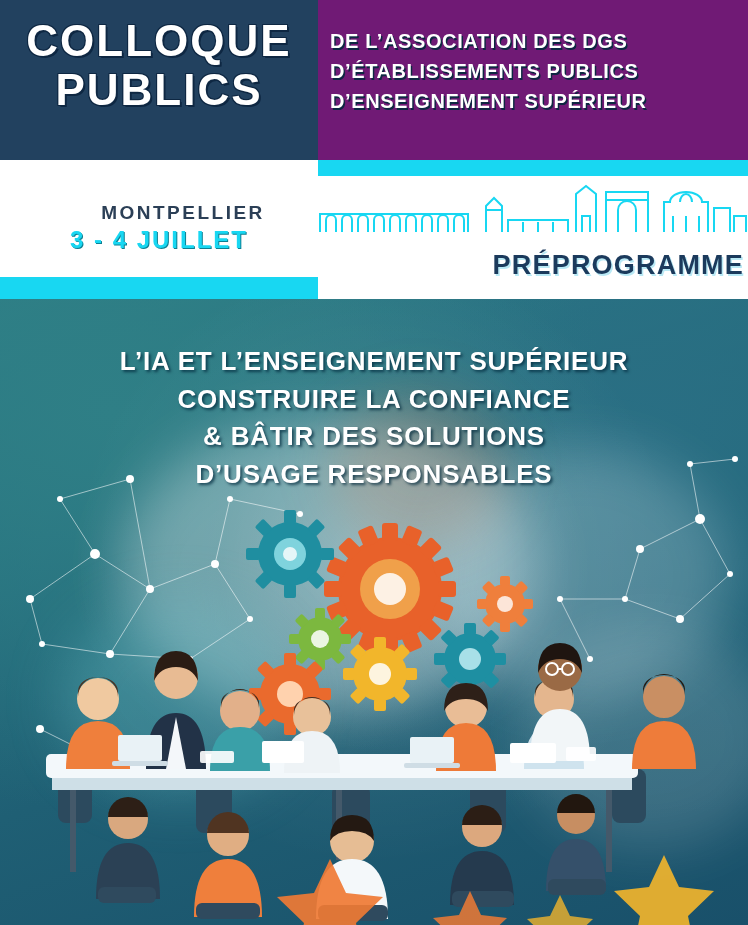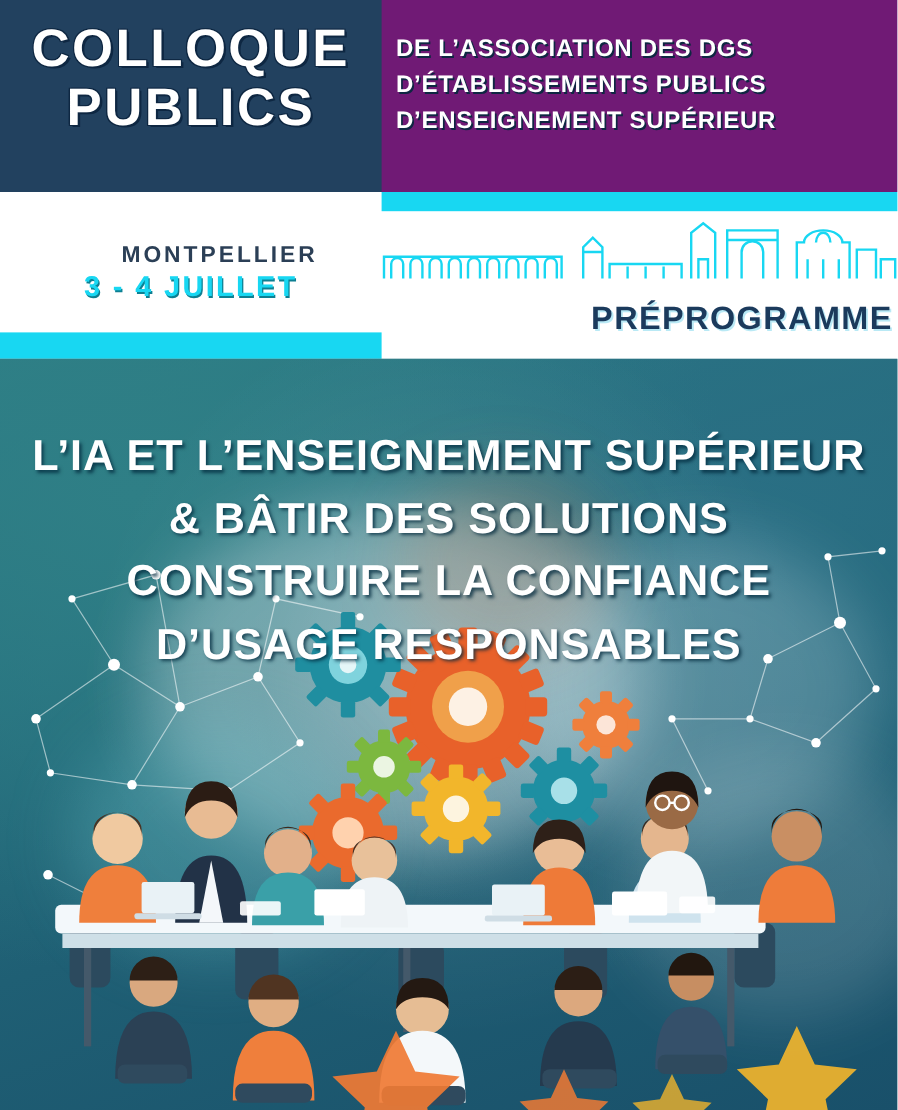--- a/index.html
+++ b/index.html
@@ -107,25 +107,25 @@
   .b5 { left:520px; top:330px; width:260px; height:220px; background:rgba(255,255,255,0.14); }
 
   
   .net { position:absolute; left:0; top:0; width:748px; height:626px; }
 
   
   .gears { position:absolute; left:215px; top:210px; width:330px; height:250px; }
 
   
   .hero-title {
-    position:absolute; left:0; top:55px; width:748px;
+    position:absolute; left:0; top:44px; width:748px;
     text-align:center;
     color:#ffffff;
     font-weight:bold;
-    font-size:36px;
+    font-size:26px;
     line-height:1.45;
     letter-spacing:0.8px;
     text-shadow: 2px 2px 3px rgba(0,40,60,0.75);
     z-index:6;
   }
   .hero-title .ln { display:block; }
 </style>
 </head>
 <body>
 
@@ -483,19 +483,19 @@
       <g>
         <path d="M330,560 l16,34 l37,4 l-27,26 l7,37 l-33,-18 l-33,18 l7,-37 l-27,-26 l37,-4 z" fill="#ef7a34" opacity="0.92"></path>
         <path d="M664,556 l15,32 l35,4 l-26,25 l7,35 l-31,-17 l-31,17 l7,-35 l-26,-25 l35,-4 z" fill="#f0b42c" opacity="0.92"></path>
         <path d="M470,592 l11,24 l26,3 l-19,18 l5,26 l-23,-13 l-23,13 l5,-26 l-19,-18 l26,-3 z" fill="#ef7a34" opacity="0.85"></path>
         <path d="M560,596 l10,21 l23,3 l-17,16 l4,23 l-20,-11 l-20,11 l4,-23 l-17,-16 l23,-3 z" fill="#f0b42c" opacity="0.8"></path>
       </g>
     </svg>
 
     <div class="hero-title">
       <span class="ln">L’IA ET L’ENSEIGNEMENT SUPÉRIEUR</span>
+      <span class="ln">CONSTRUIRE LA CONFIANCE</span>
       <span class="ln">&amp; BÂTIR DES SOLUTIONS</span>
-      <span class="ln">CONSTRUIRE LA CONFIANCE</span>
       <span class="ln">D’USAGE RESPONSABLES</span>
     </div>
 
   </div>
 </div>
 
 </body></html>

